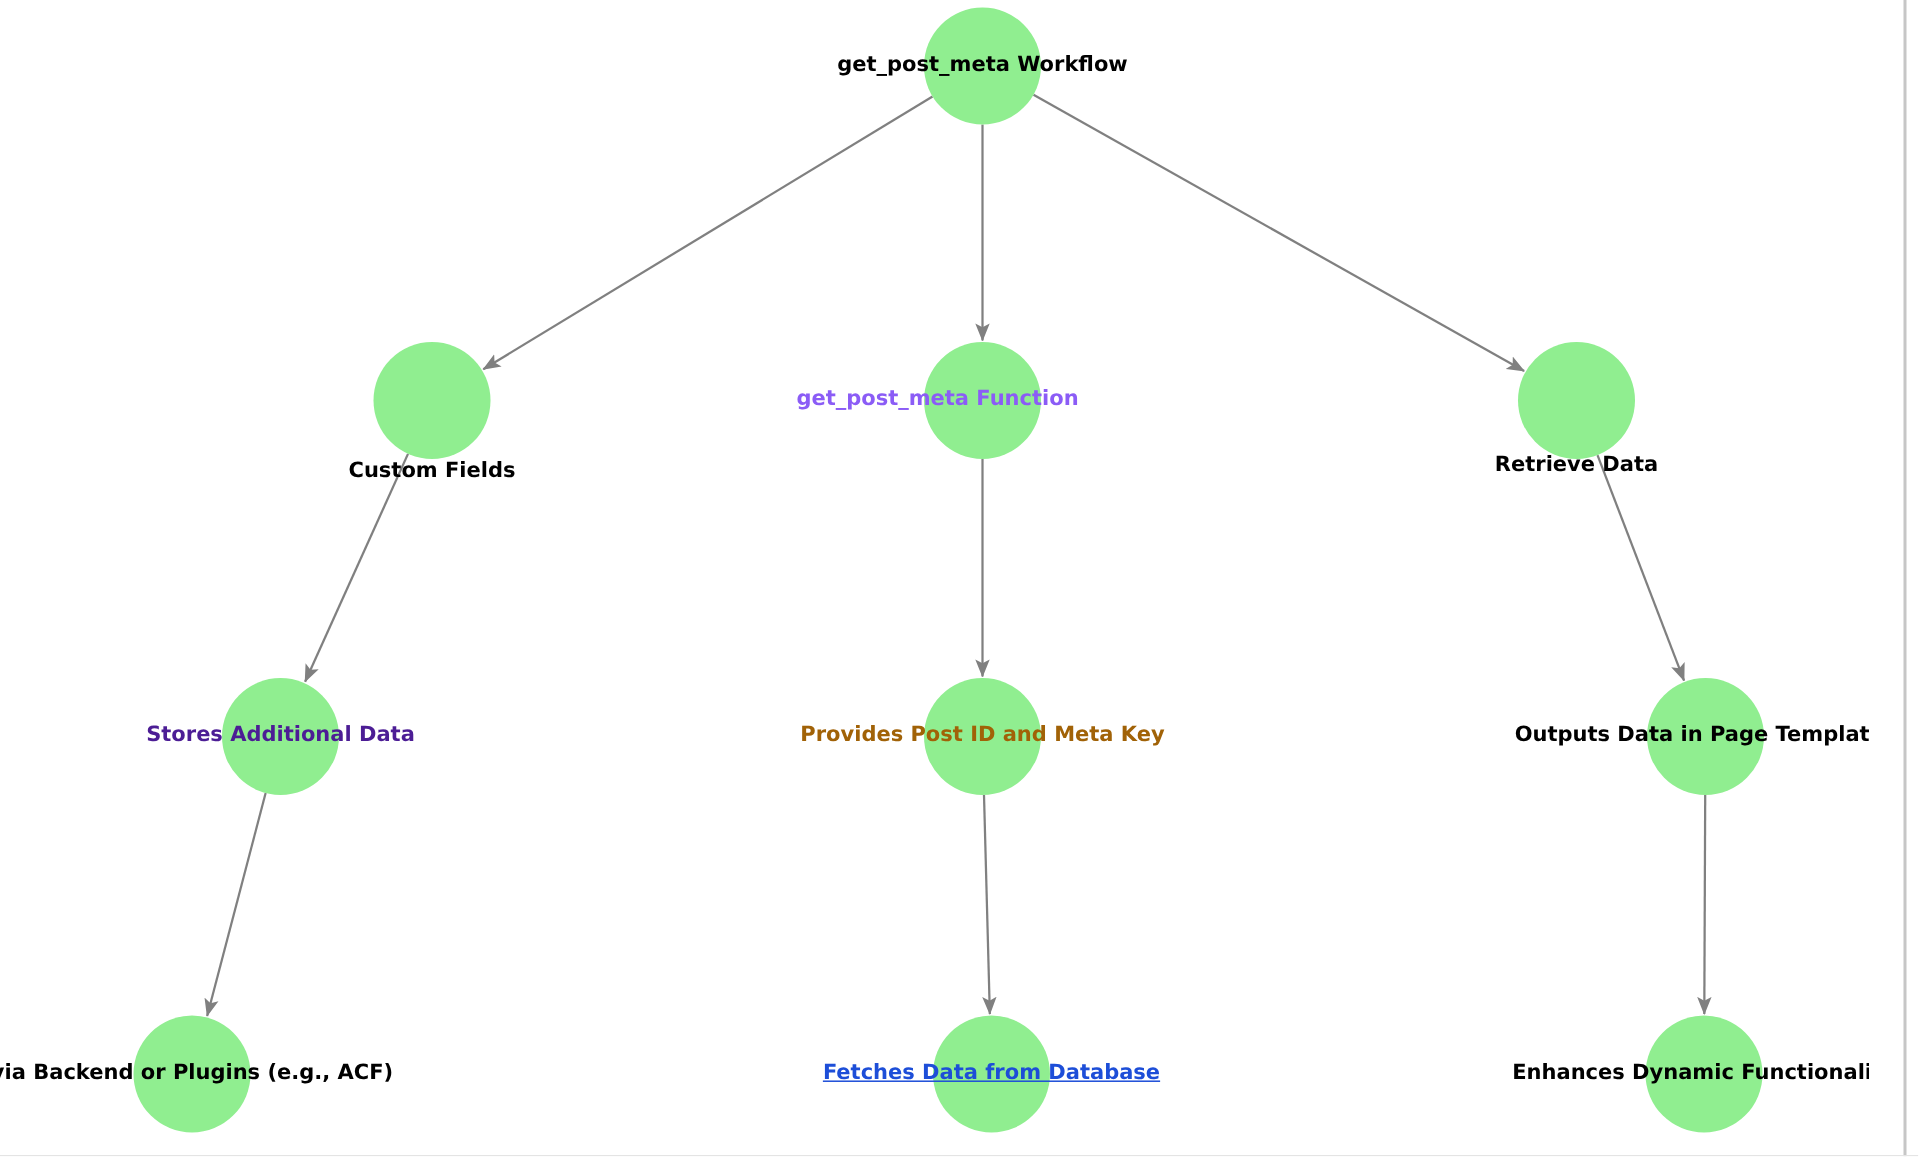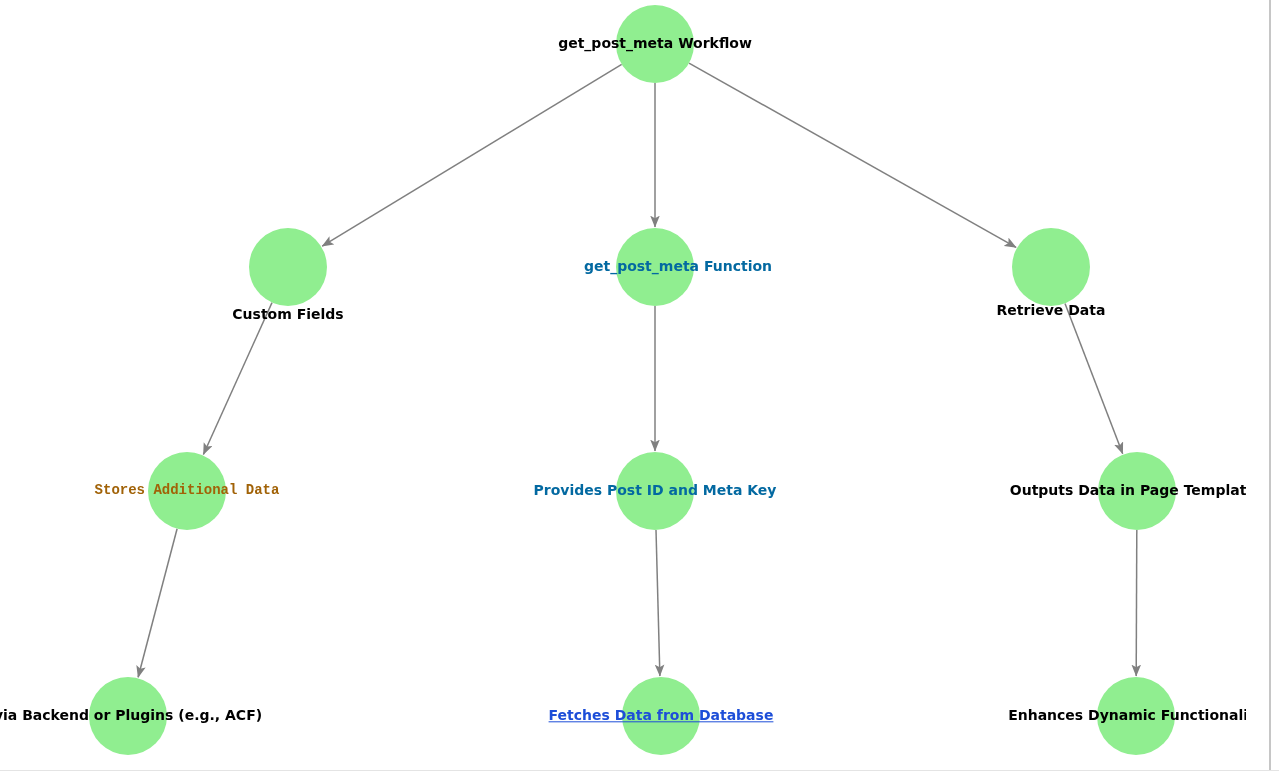--- a/index.html
+++ b/index.html
@@ -89,24 +89,24 @@
       <div class="node-circle" style="left: 616px; top: 452px; width: 78px; height: 78px; background: rgb(144, 238, 144);"></div>
       <div class="node-circle" style="left: 1098px; top: 452px; width: 78px; height: 78px; background: rgb(144, 238, 144);"></div>
       <div class="node-circle" style="left: 89px; top: 677px; width: 78px; height: 78px; background: rgb(144, 238, 144);"></div>
       <div class="node-circle" style="left: 622px; top: 677px; width: 78px; height: 78px; background: rgb(144, 238, 144);"></div>
       <div class="node-circle" style="left: 1097px; top: 677px; width: 78px; height: 78px; background: rgb(144, 238, 144);"></div>
     </div>
 
   <div class="label-clip" id="labels-layer" style="width: 1246px;">
       <div class="node-label" style="left: 655px; top: 44px; color: rgb(0, 0, 0);">get_post_meta Workflow</div>
       <div class="node-label" style="left: 288px; top: 267px; color: rgb(0, 0, 0); margin-top: 48px;">Custom Fields</div>
-      <div class="node-label" style="left: 678px; top: 267px; color: #0369a1; text-align: center;">get_post_meta Function</div>
+      <div class="node-label" style="left: 625px; top: 267px; color: #8b5cf6; text-align: center;">get_post_meta Function</div>
       <div class="node-label" style="left: 1051px; top: 267px; color: rgb(0, 0, 0); margin-top: 44px;">Retrieve Data</div>
-      <div class="node-label" style="left: 187px; top: 491px; color: #a16207; font-family: Liberation Mono, monospace;">Stores Additional Data</div>
-      <div class="node-label" style="left: 655px; top: 491px; color: #0369a1;">Provides Post ID and Meta Key</div>
+      <div class="node-label" style="left: 187px; top: 491px; color: #4c1d95;">Stores Additional Data</div>
+      <div class="node-label" style="left: 655px; top: 491px; color: #a16207;">Provides Post ID and Meta Key</div>
       <div class="node-label" style="left: 1137px; top: 491px; color: rgb(0, 0, 0);">Outputs Data in Page Templates</div>
       <div class="node-label" style="left: 128px; top: 716px; color: rgb(0, 0, 0);">via Backend or Plugins (e.g., ACF)</div>
       <div class="node-label" style="left: 661px; top: 716px; color: #1d4ed8; text-decoration: underline;">Fetches Data from Database</div>
       <div class="node-label" style="left: 1136px; top: 716px; color: rgb(0, 0, 0);">Enhances Dynamic Functionality</div>
     </div>
 
   <div class="frame-line-right" id="frame-right" style="left: 1269px; background: rgb(198, 198, 198);"></div>
   <div class="frame-line-bottom" id="frame-bottom" style="background: rgb(228, 228, 228);"></div>
 </div>
 

